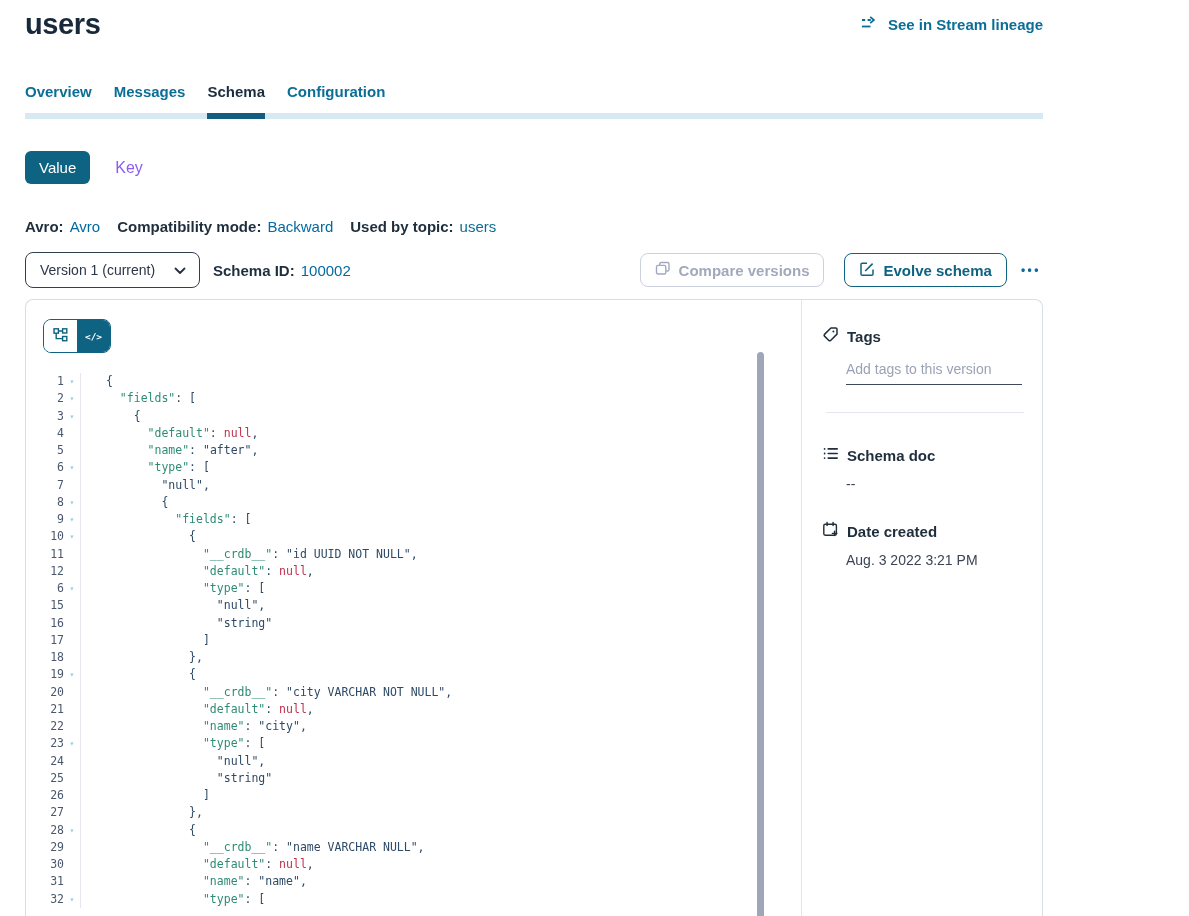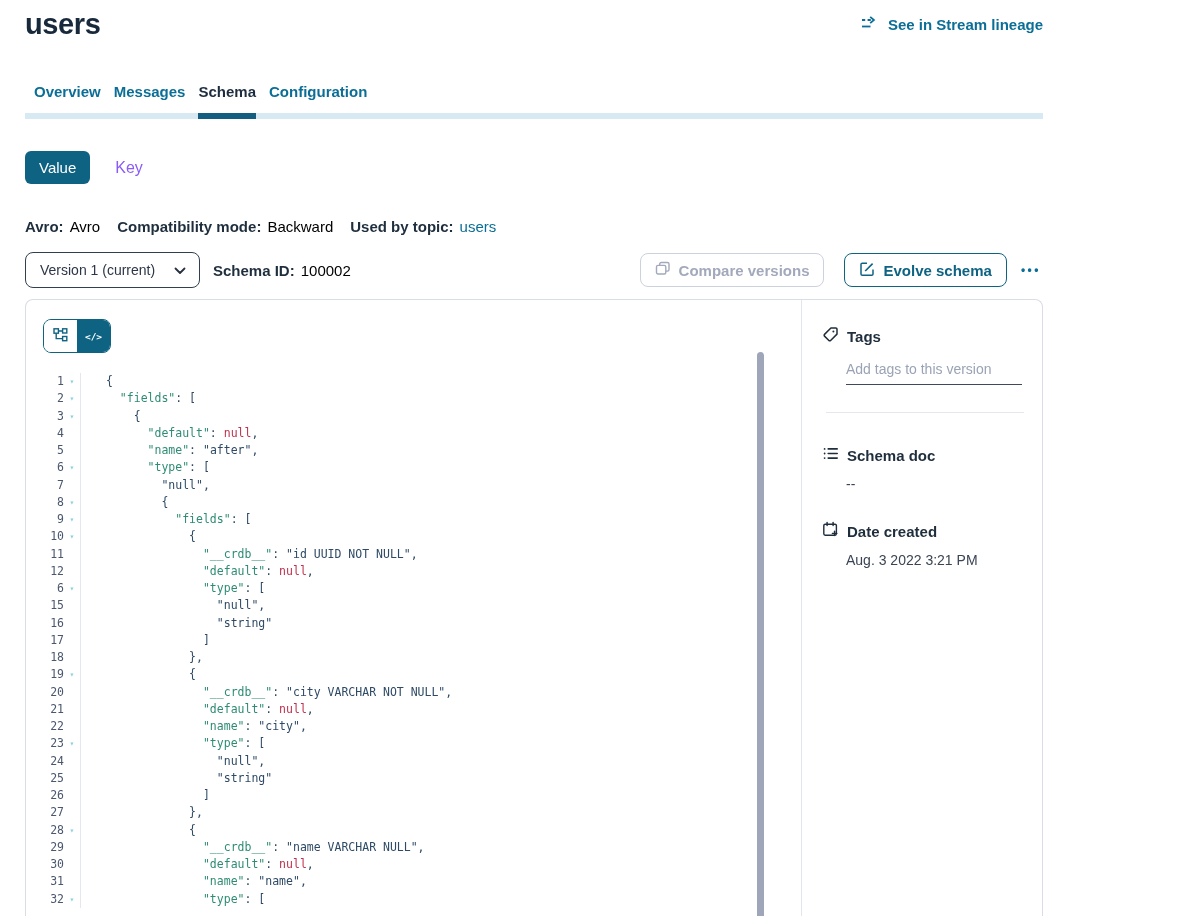--- a/index.html
+++ b/index.html
@@ -7,36 +7,36 @@
   body { font-family: "Liberation Sans", sans-serif; color: #3b4454; }
   .page { position: relative; width: 1068px; height: 916px; padding: 0 25px; }
 
   
   .topbar { display: flex; justify-content: space-between; align-items: flex-start; padding-top: 8px; }
   .page-title { font-size: 29px; font-weight: 700; color: #17293a; letter-spacing: -0.4px; }
   .lineage-link { display: flex; align-items: center; gap: 8px; color: #0b6e96; font-size: 15px; font-weight: 600; margin-top: 8px; cursor: pointer; text-decoration: none; }
 
   
   .tabs { position: relative; margin-top: 42px; }
-  .tabs-items { display: flex; gap: 13px; margin-left: 9px; }
+  .tabs-items { display: flex; gap: 22px; }
   .tab { position: relative; font-size: 15px; font-weight: 600; color: #0b6e96; padding-bottom: 19px; cursor: pointer; }
   .tab.active { color: #1c2d3f; }
   .tabs-underline { position: absolute; left: 0; right: 0; bottom: 0; height: 6px; background: #d7e9f2; }
   .tab.active::after { content: ""; position: absolute; left: 0; right: 0; bottom: 0; height: 6px; background: #135e80; z-index: 1; }
 
   
   .toggle-row { margin-top: 32px; display: flex; align-items: center; }
   .value-btn { background: #0e6383; color: #fff; font-size: 15px; border: none; border-radius: 6px; padding: 8px 14px; cursor: pointer; font-family: inherit; }
   .key-btn { color: #8b5cf6; font-size: 16px; margin-left: 25px; background: none; border: none; cursor: pointer; font-family: inherit; text-align: center; }
 
   
   .meta-row { margin-top: 34px; display: flex; gap: 17px; font-size: 15px; align-items: center; }
   .meta-group { display: flex; gap: 6px; }
   .meta-label { font-weight: 700; color: #1f2e3d; }
-  .meta-value { color: #000000; }
+  .meta-value { color: #0369a1; }
   .link { color: #0b6e96; cursor: pointer; text-decoration: none; }
 
   
   .version-row { margin-top: 17px; display: flex; align-items: center; }
   .select { display: flex; align-items: center; justify-content: space-between; width: 175px; height: 36px; border: 1px solid #323f4e; border-radius: 8px; padding: 0 13px 0 14px; font-size: 14px; color: #2c3648; cursor: pointer; background: #fff; }
   .schema-id { margin-left: 13px; font-size: 15px; display: flex; gap: 6px; }
   .spacer { flex: 1; }
   .btn { height: 34px; border-radius: 8px; background: #fff; font-size: 15px; font-weight: 600; display: flex; align-items: center; gap: 8px; padding: 0 14px; font-family: inherit; }
   .btn-compare { border: 1px solid #ccd1de; color: #a3a9bc; cursor: default; }
   .btn-evolve { border: 1px solid #0e6383; color: #0e6383; margin-left: 20px; cursor: pointer; }

